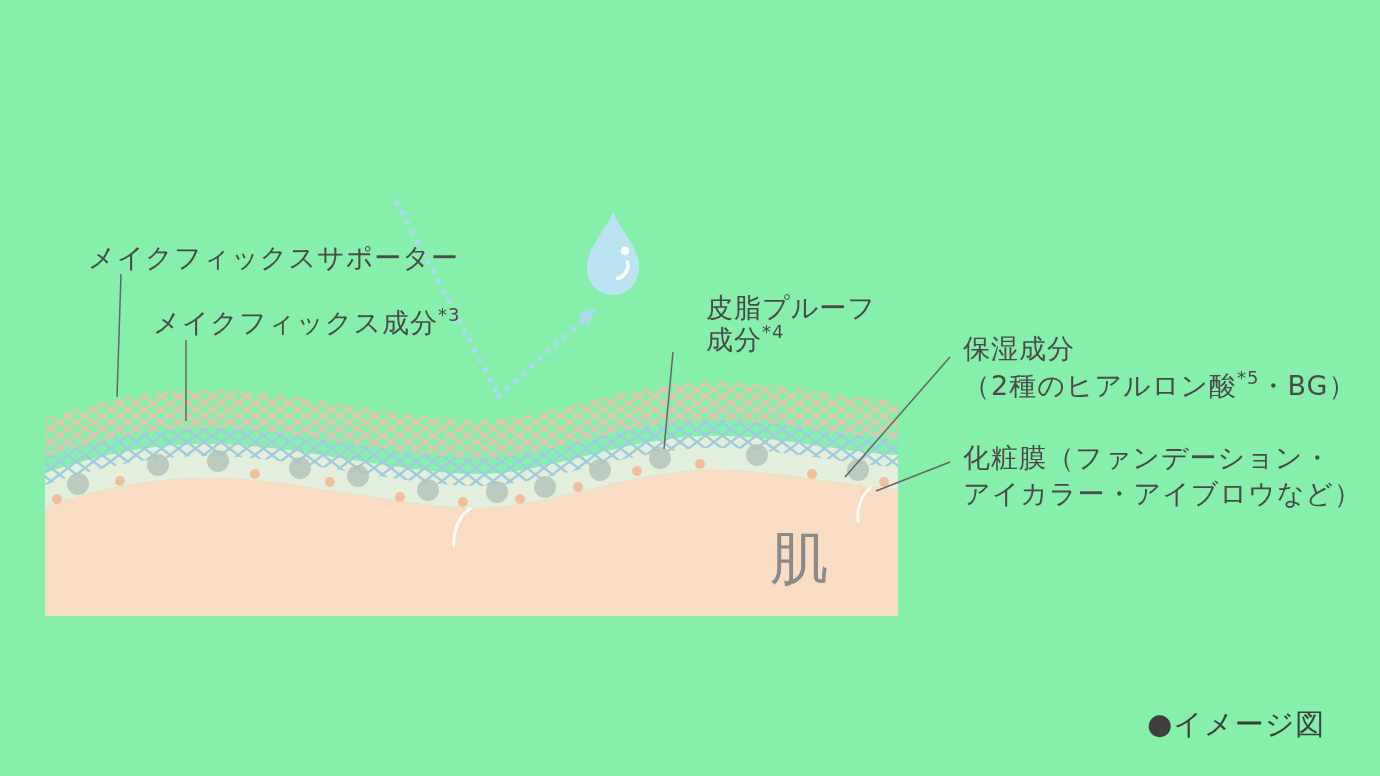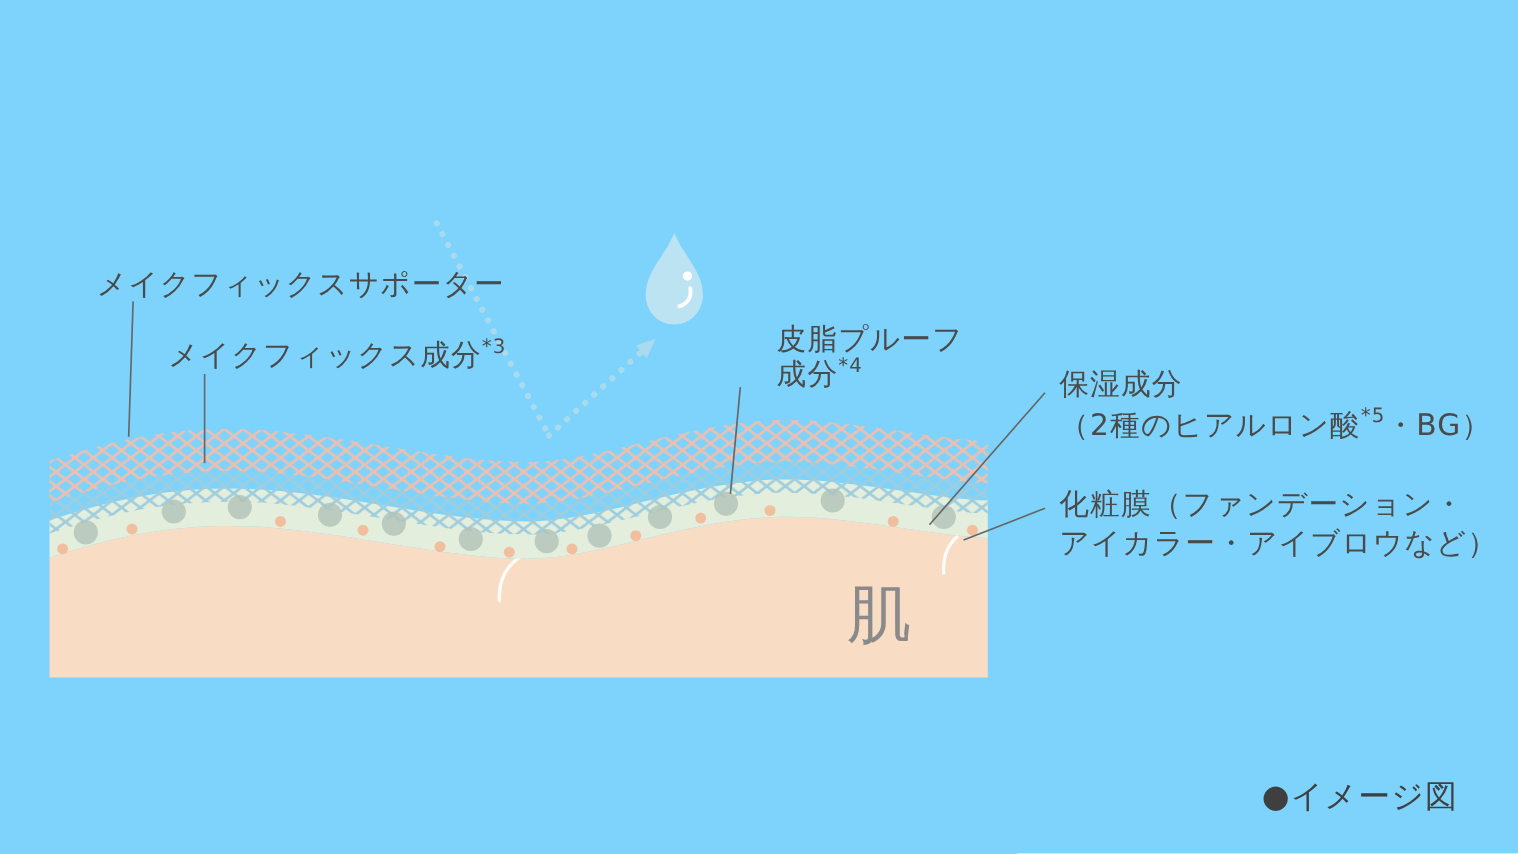--- a/index.html
+++ b/index.html
@@ -1,19 +1,19 @@
 <!DOCTYPE html>
 <html><head>
 <meta charset="utf-8">
 <style>
   html,body{margin:0;padding:0;background:#ffffff;}
   .stage{
     position:relative;
     width:1380px;height:776px;
-    background:#7dd3fc;
+    background:#86efac;
     font-family:"DejaVu Sans","Liberation Sans",sans-serif;
     overflow:hidden;
   }
   svg{position:absolute;left:0;top:0;}
   svg text{
     fill:#4a4a4a;
     font-size:27px;
     font-family:"DejaVu Sans","Liberation Sans",sans-serif;
     letter-spacing:1px;
   }

